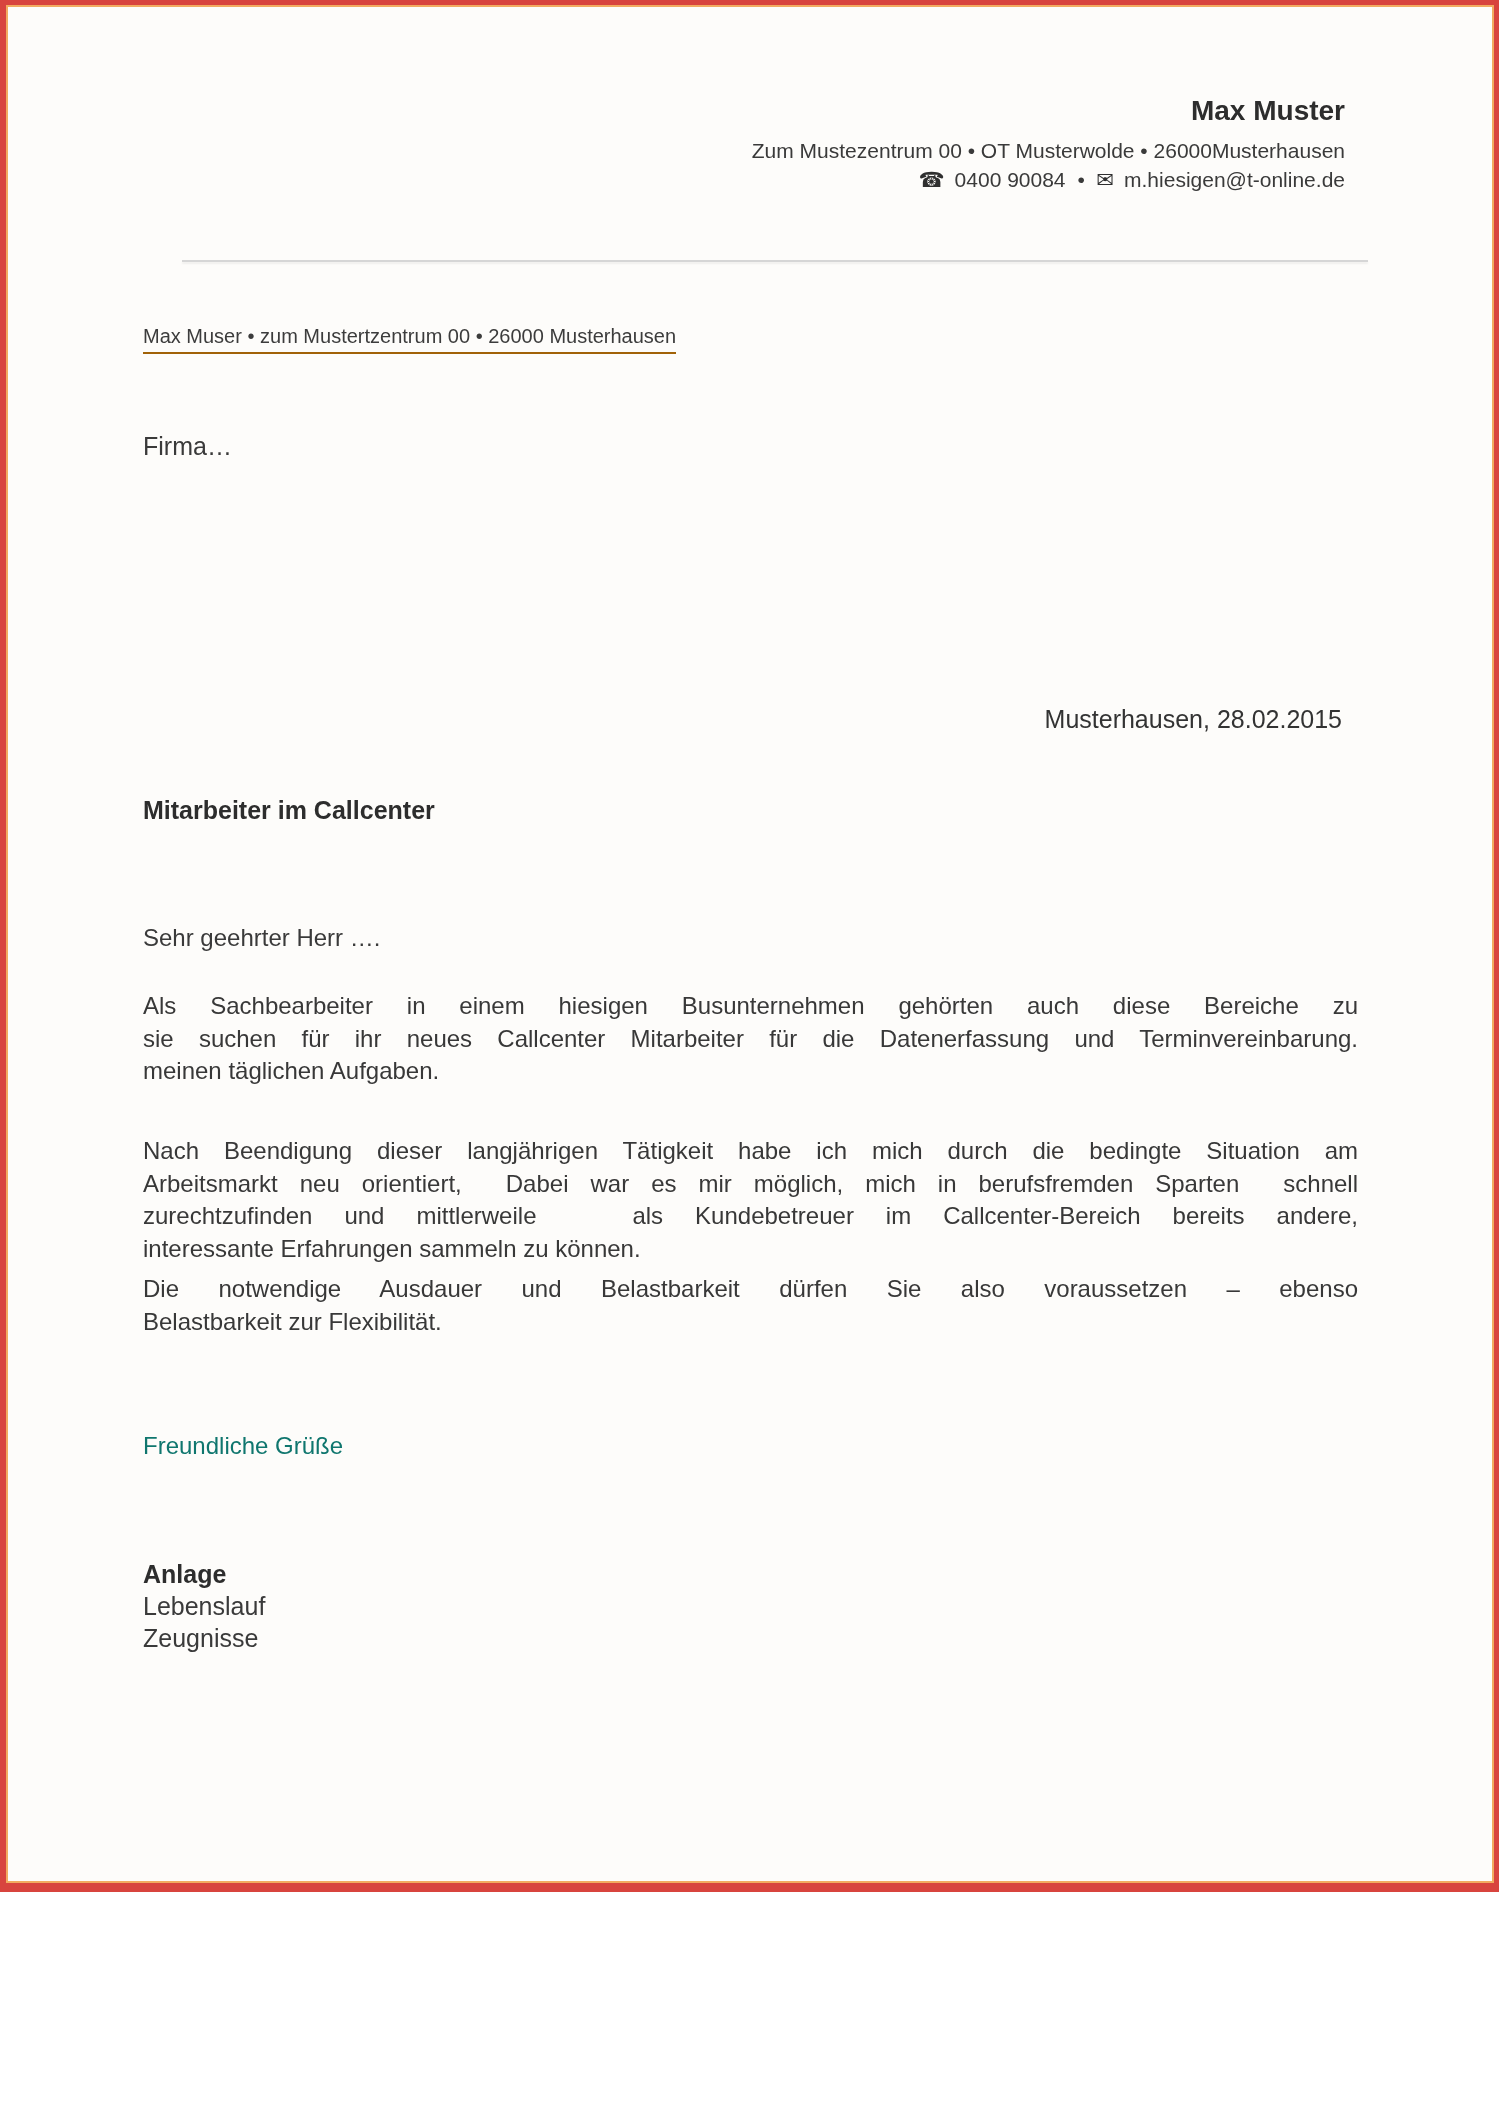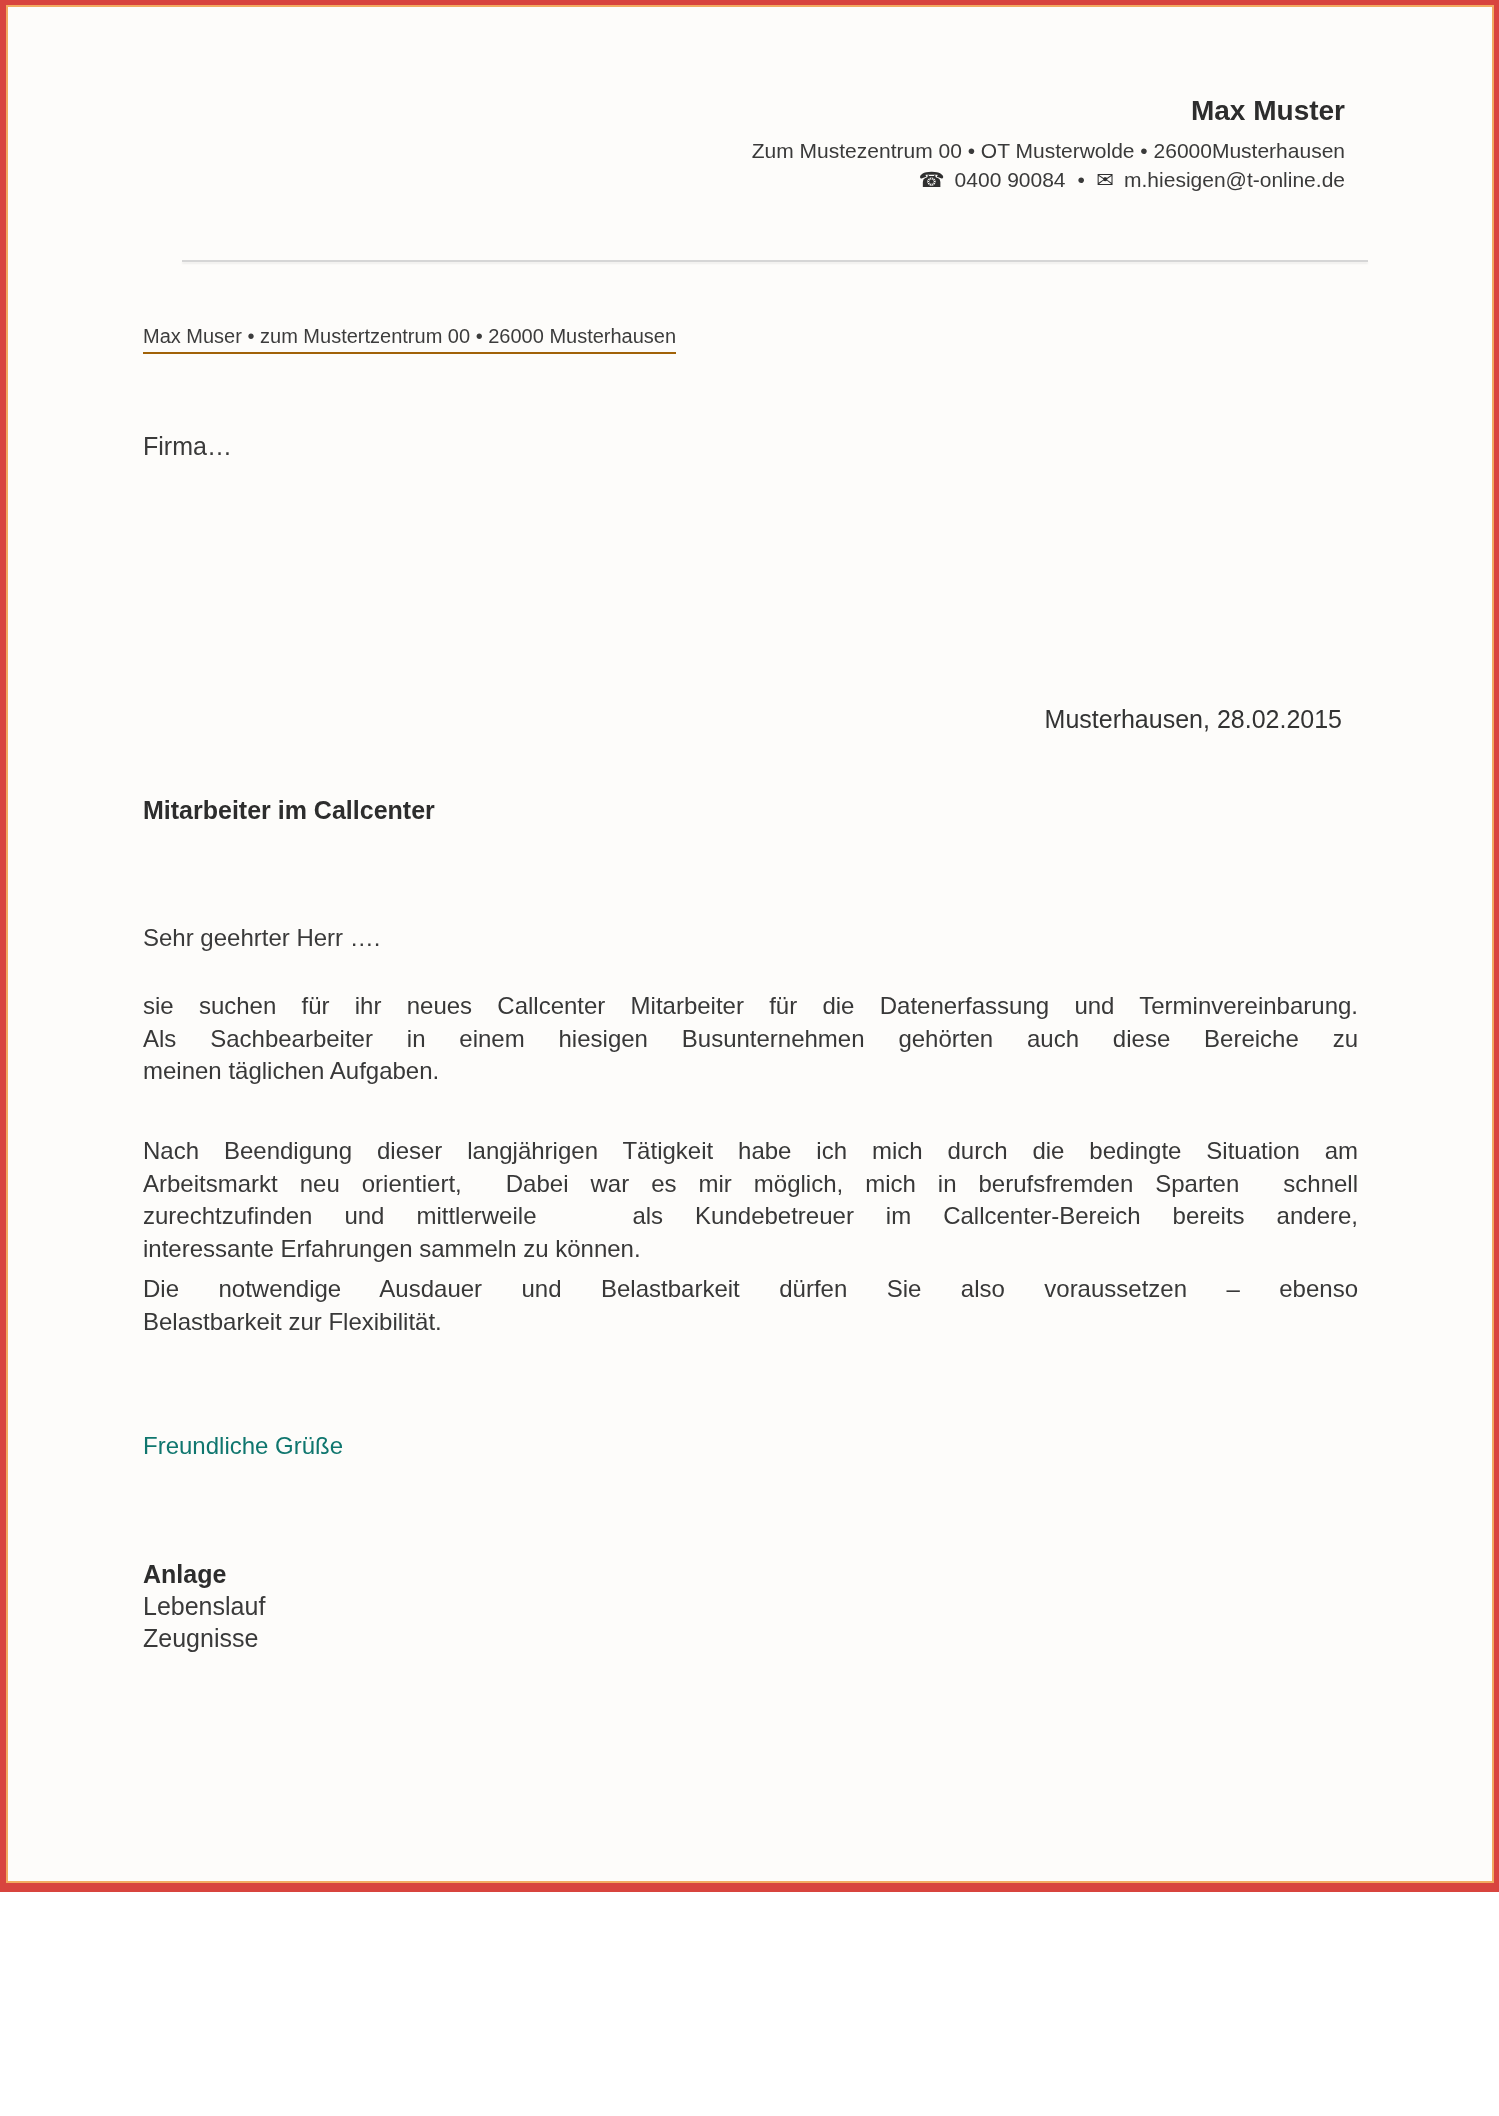--- a/index.html
+++ b/index.html
@@ -186,22 +186,22 @@
 
   <div class="recipient">Firma…</div>
 
   <div class="dateline">Musterhausen, 28.02.2015</div>
 
   <div class="subject">Mitarbeiter im Callcenter</div>
 
   <div class="salutation">Sehr geehrter Herr ….</div>
 
   <div class="para p1">
+      <div class="line">Als Sachbearbeiter in einem hiesigen Busunternehmen gehörten auch diese Bereiche zu</div>
       <div class="line">sie suchen für ihr neues Callcenter Mitarbeiter für die Datenerfassung und Terminvereinbarung.</div>
-      <div class="line">Als Sachbearbeiter in einem hiesigen Busunternehmen gehörten auch diese Bereiche zu</div>
       <div class="line last">meinen täglichen Aufgaben.</div>
     </div>
   <div class="para p2">
       <div class="line">Nach Beendigung dieser langjährigen Tätigkeit habe ich mich durch die bedingte Situation am</div>
       <div class="line">Arbeitsmarkt neu orientiert,  Dabei war es mir möglich, mich in berufsfremden Sparten  schnell</div>
       <div class="line">zurechtzufinden und mittlerweile   als Kundebetreuer im Callcenter-Bereich bereits andere,</div>
       <div class="line last">interessante Erfahrungen sammeln zu können.</div>
     </div>
   <div class="para p3">
       <div class="line">Die notwendige Ausdauer und Belastbarkeit dürfen Sie also voraussetzen – ebenso</div>

